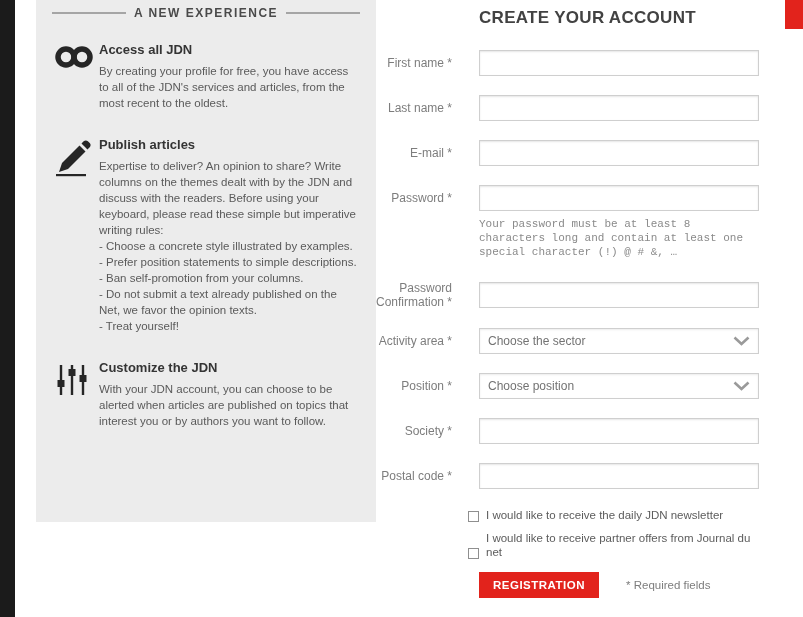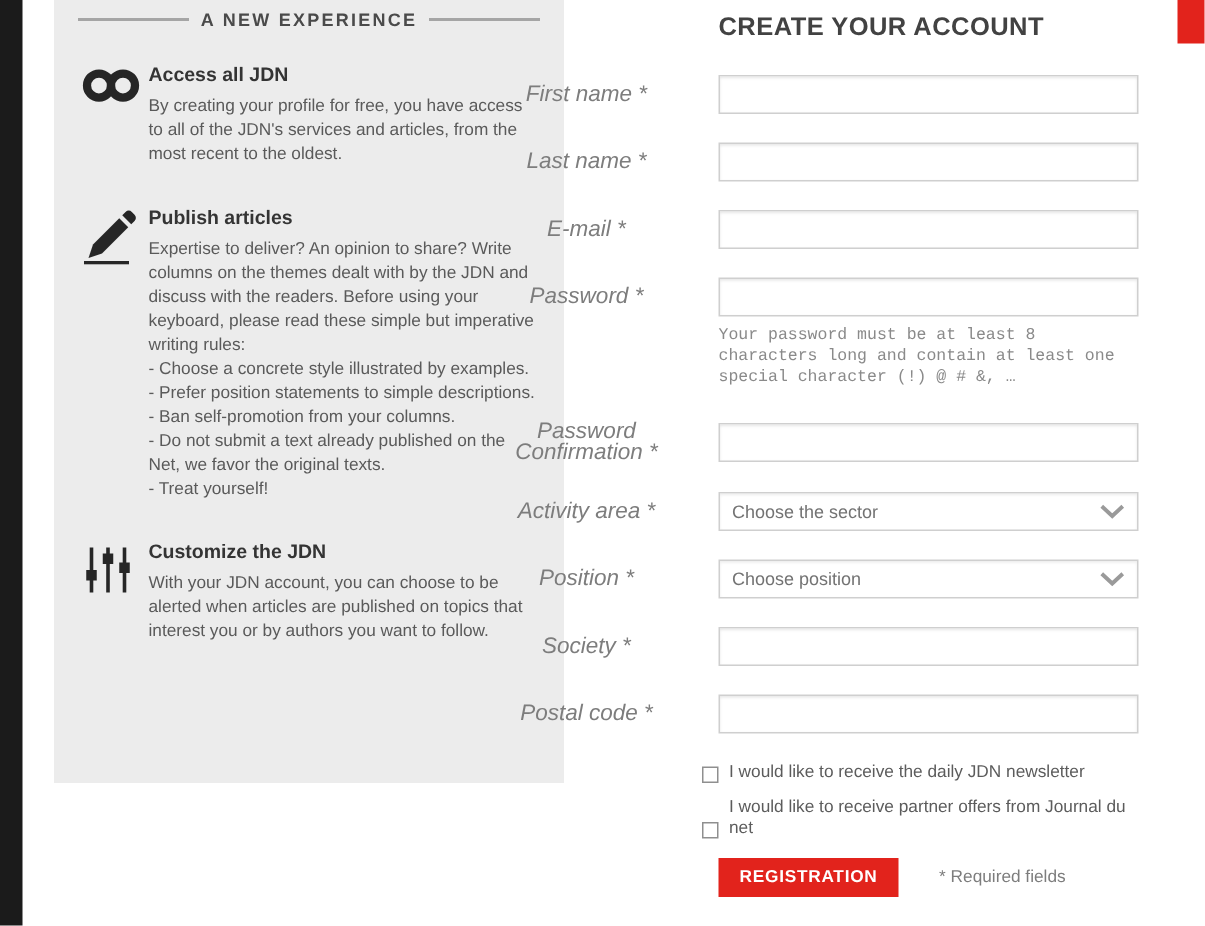--- a/index.html
+++ b/index.html
@@ -43,22 +43,22 @@
   .feature-list div{font-size:11.5px;line-height:16px;color:var(--text-gray);}
 
   
   .form-area{position:absolute;left:330px;top:0;width:470px;}
   .form-title{
     margin:8px 0 22px 149px;font-size:17px;font-weight:700;color:#424242;letter-spacing:.3px;
   }
   .row{display:flex;align-items:center;margin-bottom:19px;}
   .row.tight{margin-bottom:0;}
   .lbl{
-    width:122px;margin-right:27px;text-align:center;
-    font-size:15px;color:var(--label-gray);line-height:14px;font-style:italic;
+    width:122px;margin-right:27px;text-align:right;
+    font-size:12px;color:var(--label-gray);line-height:14px;
   }
   .txt{
     width:280px;height:26px;border:1px solid var(--border);background:#fff;
     box-shadow:inset 0 1px 2px rgba(0,0,0,.10);
     font-family:inherit;font-size:12px;color:#333;padding:0 6px;outline:none;
   }
   .help{
     margin:6px 0 22px 149px;width:282px;
     font-size:11px;line-height:14px;color:#8a8a8a;font-family:Liberation Mono, monospace;
   }
@@ -120,21 +120,21 @@
         <rect x="4" y="35" width="30" height="2.2" fill="#262626"></rect>
       </svg>
     </div>
     <div class="feature-body">
       <div class="feature-title">Publish articles</div>
       <div class="feature-text">Expertise to deliver? An opinion to share? Write columns on the themes dealt with by the JDN and discuss with the readers. Before using your keyboard, please read these simple but imperative writing rules:</div>
       <div class="feature-list">
         <div>- Choose a concrete style illustrated by examples.</div>
         <div>- Prefer position statements to simple descriptions.</div>
         <div>- Ban self-promotion from your columns.</div>
-        <div>- Do not submit a text already published on the Net, we favor the original texts.</div>
+        <div>- Do not submit a text already published on the Net, we favor the opinion texts.</div>
         <div>- Treat yourself!</div>
       </div>
     </div>
   </div>
 
   <div class="feature">
     <div class="feature-icon">
       <svg width="40" height="36" viewBox="0 0 40 36">
         <g stroke="#262626" stroke-width="2.4">
           <line x1="9" y1="3" x2="9" y2="33"></line>

